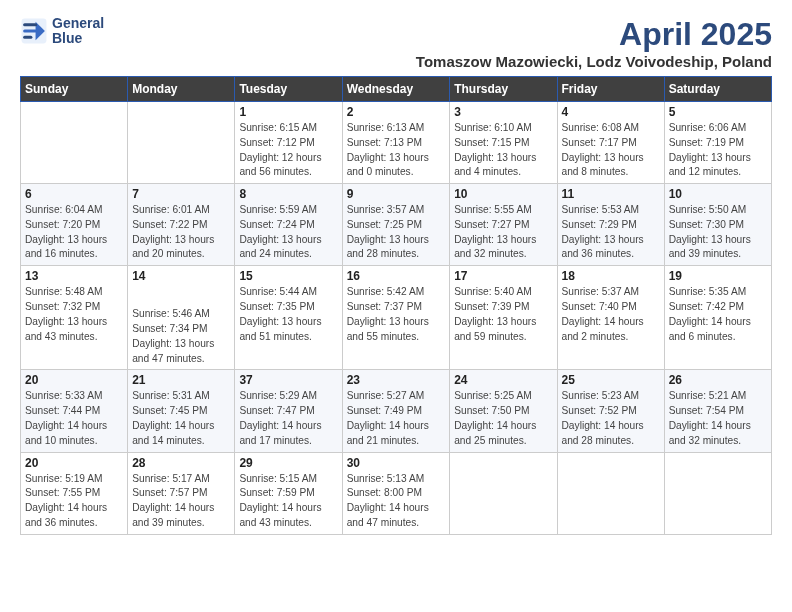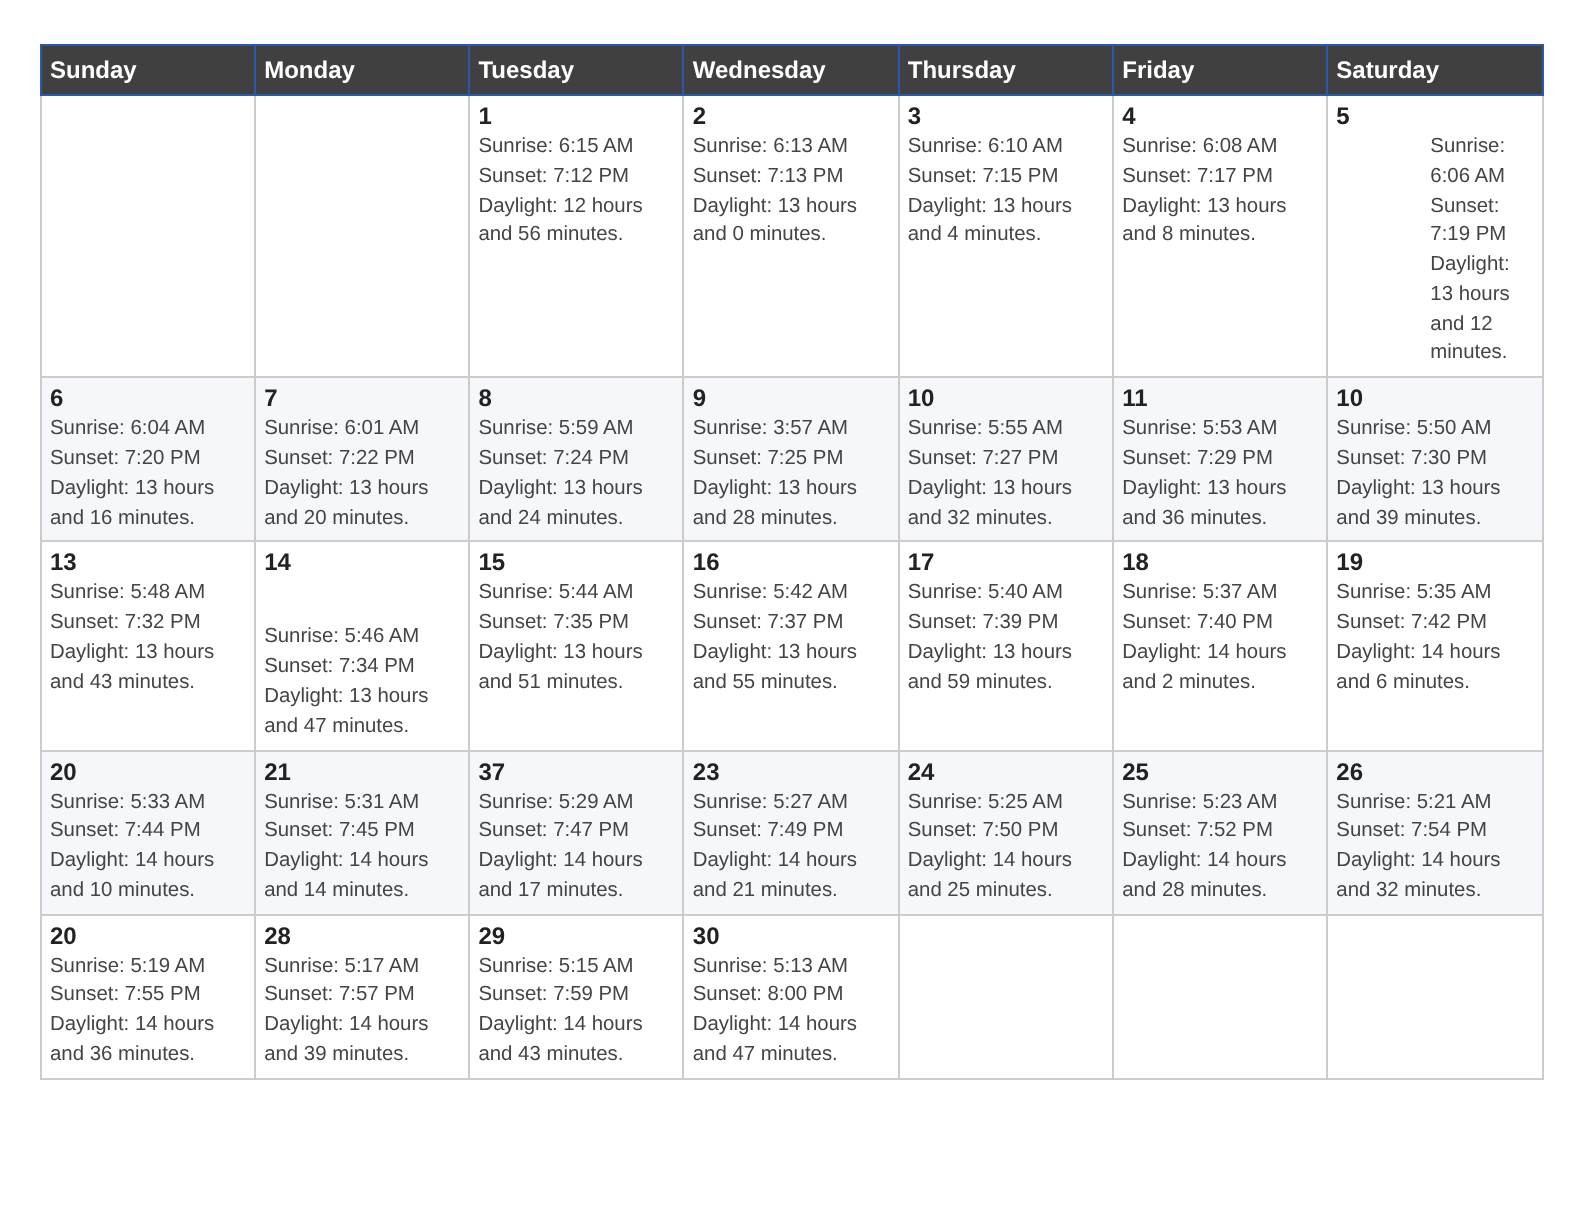--- a/index.html
+++ b/index.html
@@ -90,20 +90,39 @@
       line-height: 1.45;
     }
     .empty-cell {
       background: #f9f9f9;
     }
   </style>
 </head>
 <body>
 
 <div class="page">
+  <div class="header-row">
+    <div class="logo">
+      <svg class="logo-icon" viewBox="0 0 36 36">
+        <rect x="2" y="2" width="32" height="32" rx="4" fill="#e8f0fb"></rect>
+        <polygon points="20,6 32,18 20,30" fill="#3a6bc4"></polygon>
+        <rect x="4" y="8" width="18" height="4" rx="2" fill="#2c4a7c"></rect>
+        <rect x="4" y="16" width="18" height="4" rx="2" fill="#3a6bc4"></rect>
+        <rect x="4" y="24" width="12" height="4" rx="2" fill="#2c4a7c"></rect>
+      </svg>
+      <div class="logo-text">
+        <span>General</span>
+        <span>Blue</span>
+      </div>
+    </div>
+    <div class="title-block">
+      <div class="main-title">April 2025</div>
+      <div class="subtitle">Tomaszow Mazowiecki, Lodz Voivodeship, Poland</div>
+    </div>
+  </div>
 
   <table class="calendar">
     <thead>
       <tr>
       <th>Sunday</th>
           <th>Monday</th>
           <th>Tuesday</th>
           <th>Wednesday</th>
           <th>Thursday</th>
           <th>Friday</th>
@@ -133,21 +152,21 @@
 Daylight: 13 hours and 4 minutes.</div>
           </td>
           <td>
             <span class="day-num">4</span>
             <div class="day-info" style="white-space: pre-line;">Sunrise: 6:08 AM
 Sunset: 7:17 PM
 Daylight: 13 hours and 8 minutes.</div>
           </td>
           <td>
             <span class="day-num">5</span>
-            <div class="day-info" style="white-space: pre-line; margin-left: 47px;">Sunrise: 6:06 AM
+            <div class="day-info" style="white-space: pre-line;">Sunrise: 6:06 AM
 Sunset: 7:19 PM
 Daylight: 13 hours and 12 minutes.</div>
           </td>
         </tr>
         <tr>
           <td>
             <span class="day-num">6</span>
             <div class="day-info" style="white-space: pre-line;">Sunrise: 6:04 AM
 Sunset: 7:20 PM
 Daylight: 13 hours and 16 minutes.</div>

